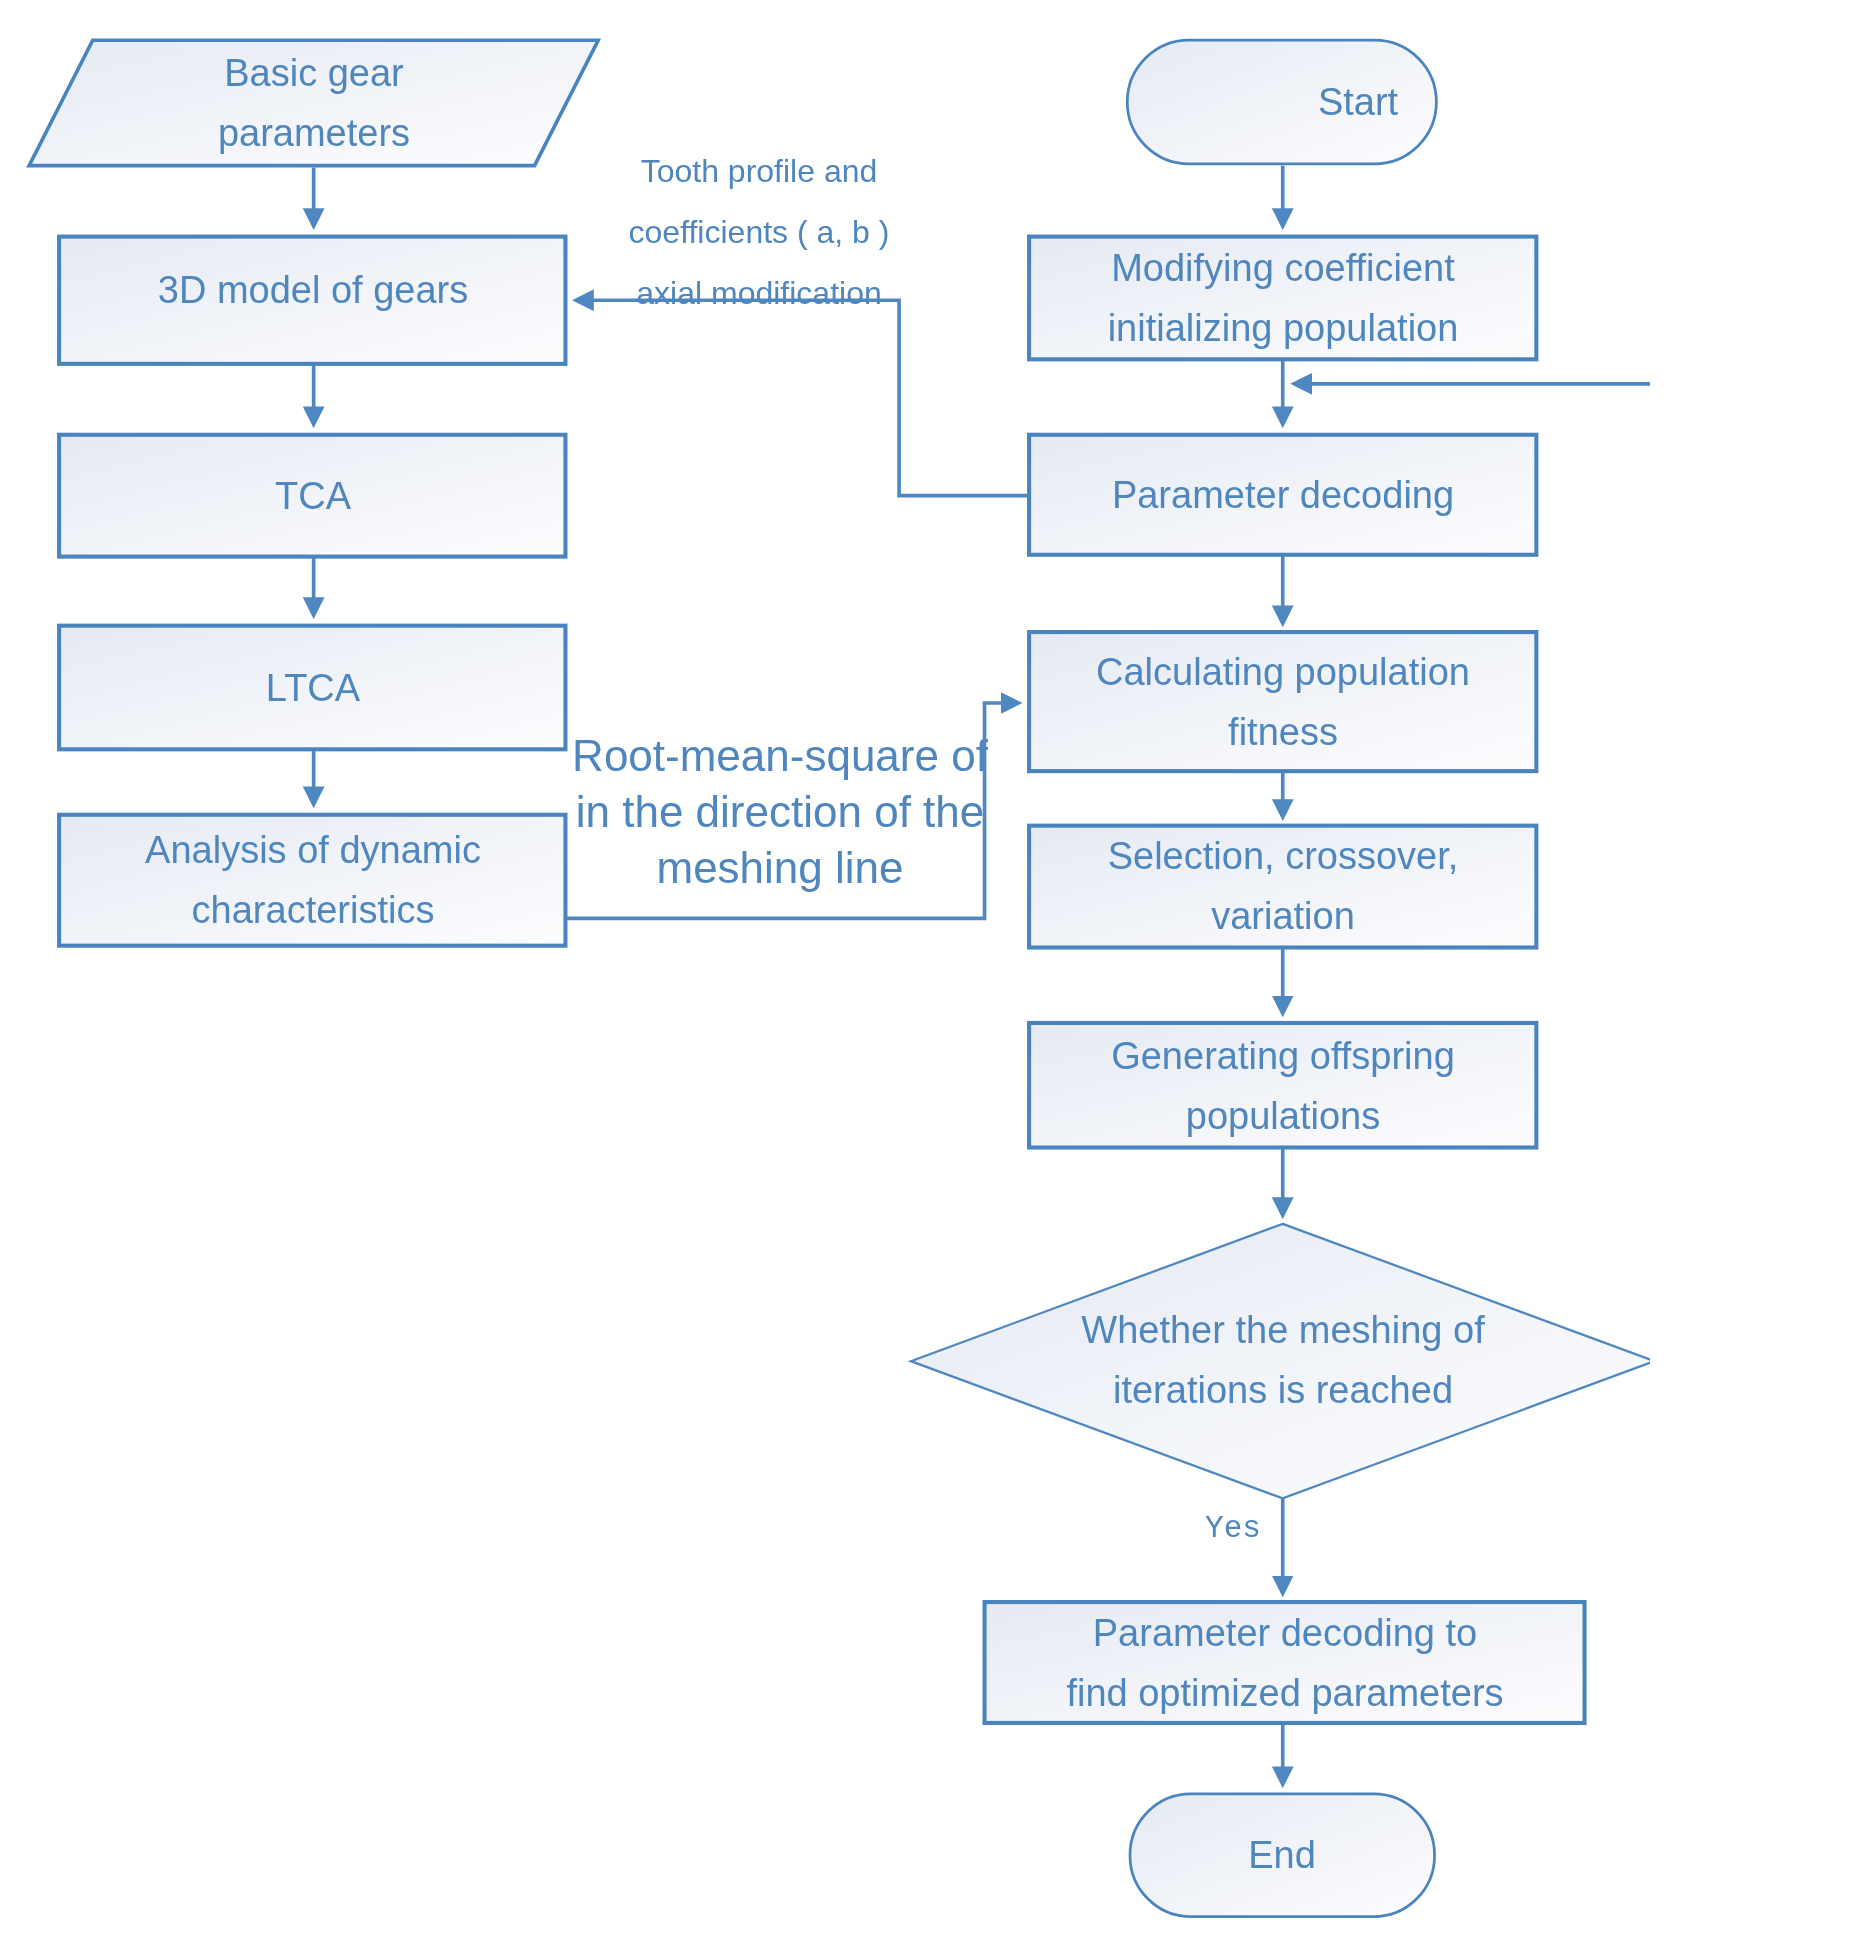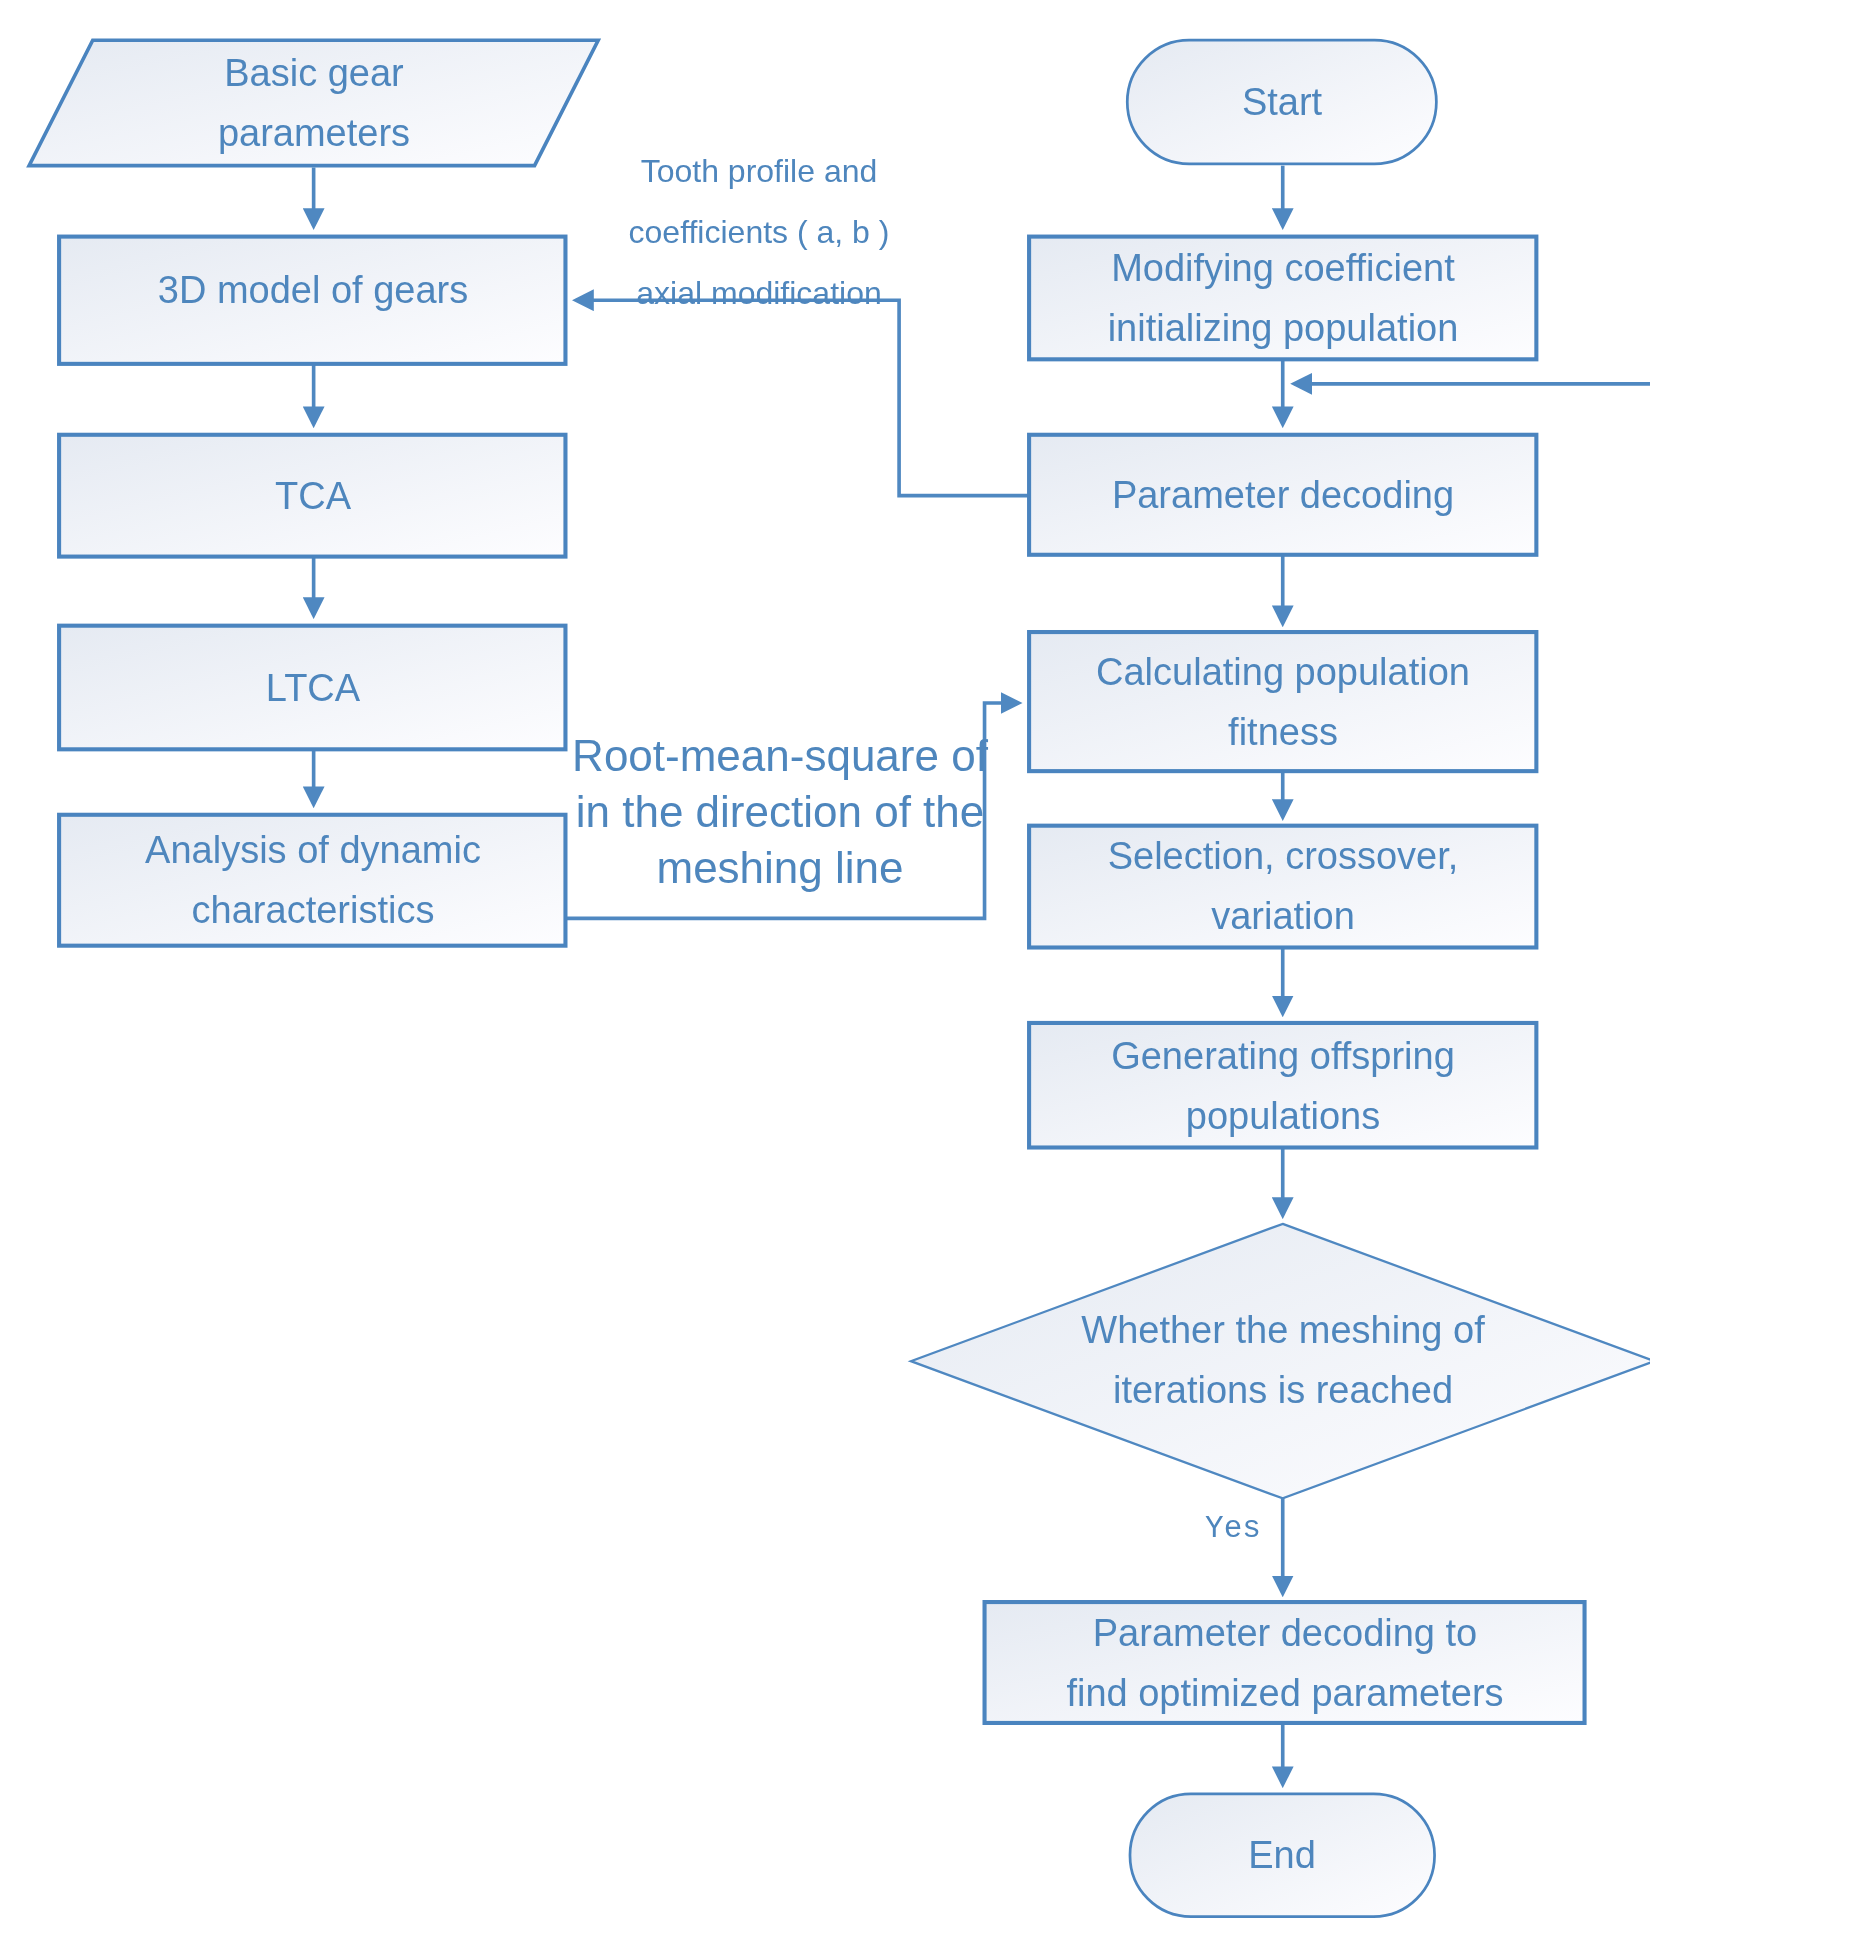--- a/index.html
+++ b/index.html
@@ -105,21 +105,21 @@
 
   <div class="lbl" style="left:313px;top:688px">
     <div>LTCA</div>
   </div>
 
   <div class="lbl" style="left:313px;top:880px">
     <div>Analysis of dynamic</div>
     <div>characteristics</div>
   </div>
 
-  <div class="lbl" style="left:1282px;top:102px">
+  <div class="lbl" style="left:1358px;top:102px">
     <div>Start</div>
   </div>
 
   <div class="lbl" style="left:1283px;top:298px">
     <div>Modifying coefficient</div>
     <div>initializing population</div>
   </div>
 
   <div class="lbl" style="left:1283px;top:495px">
     <div>Parameter decoding</div>

